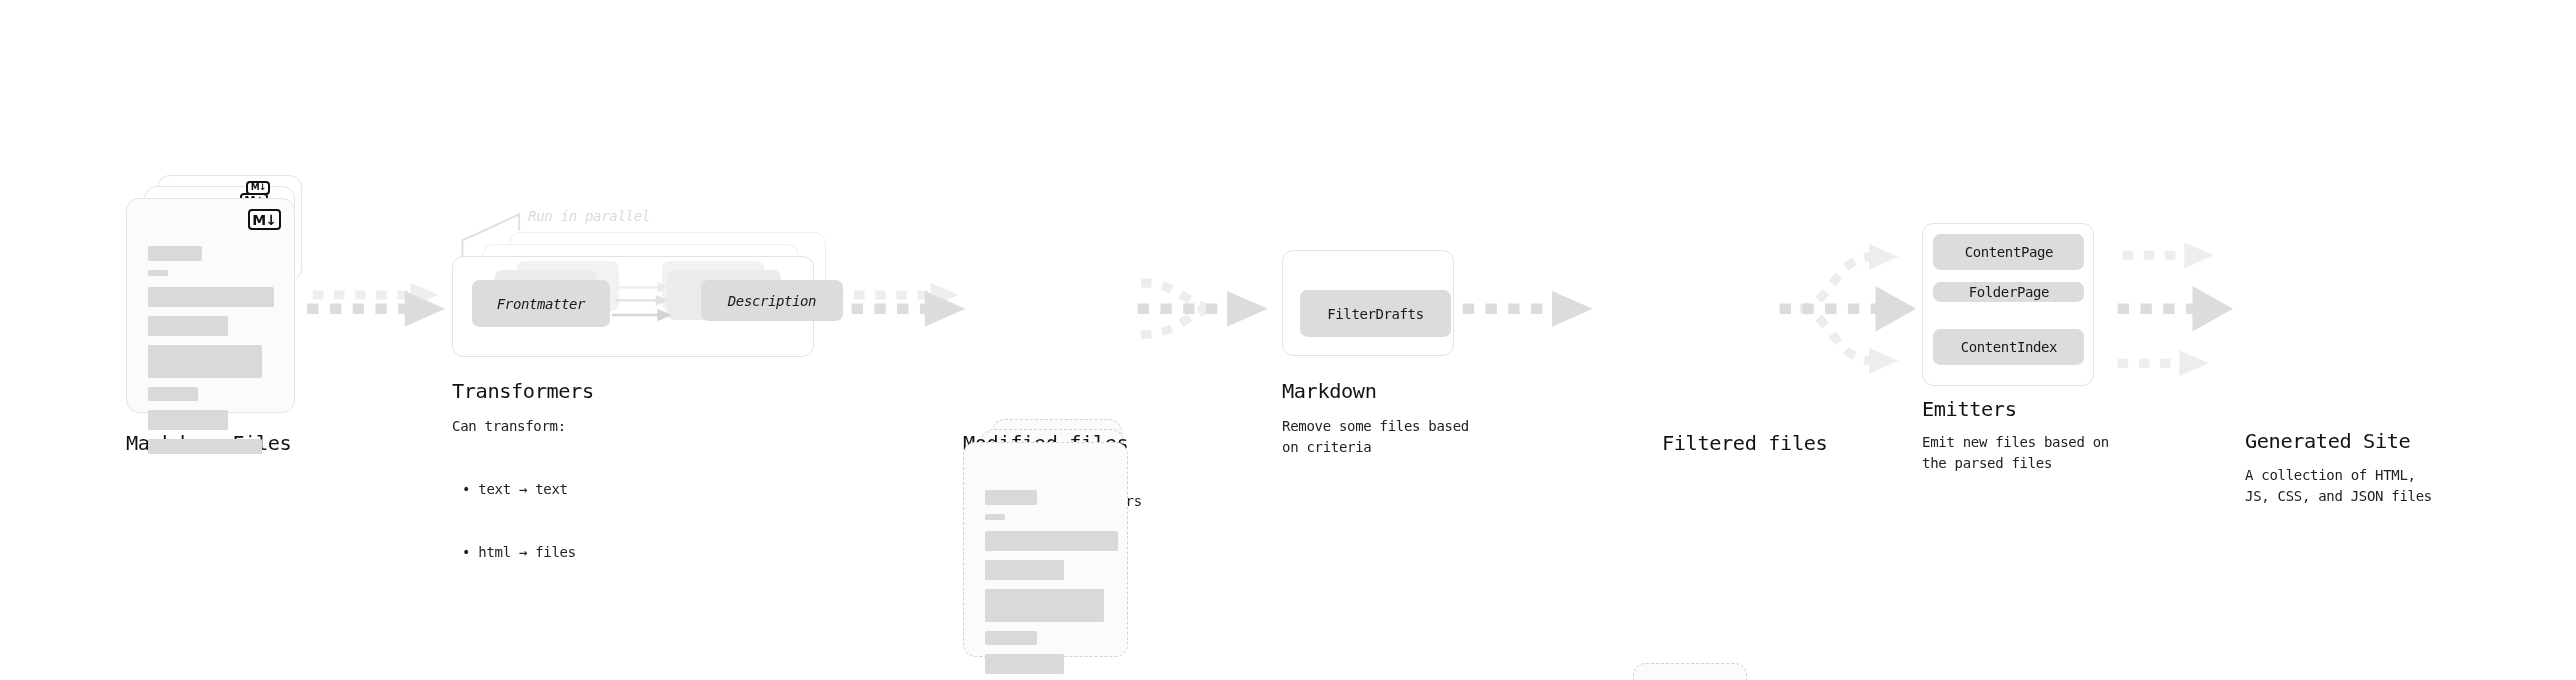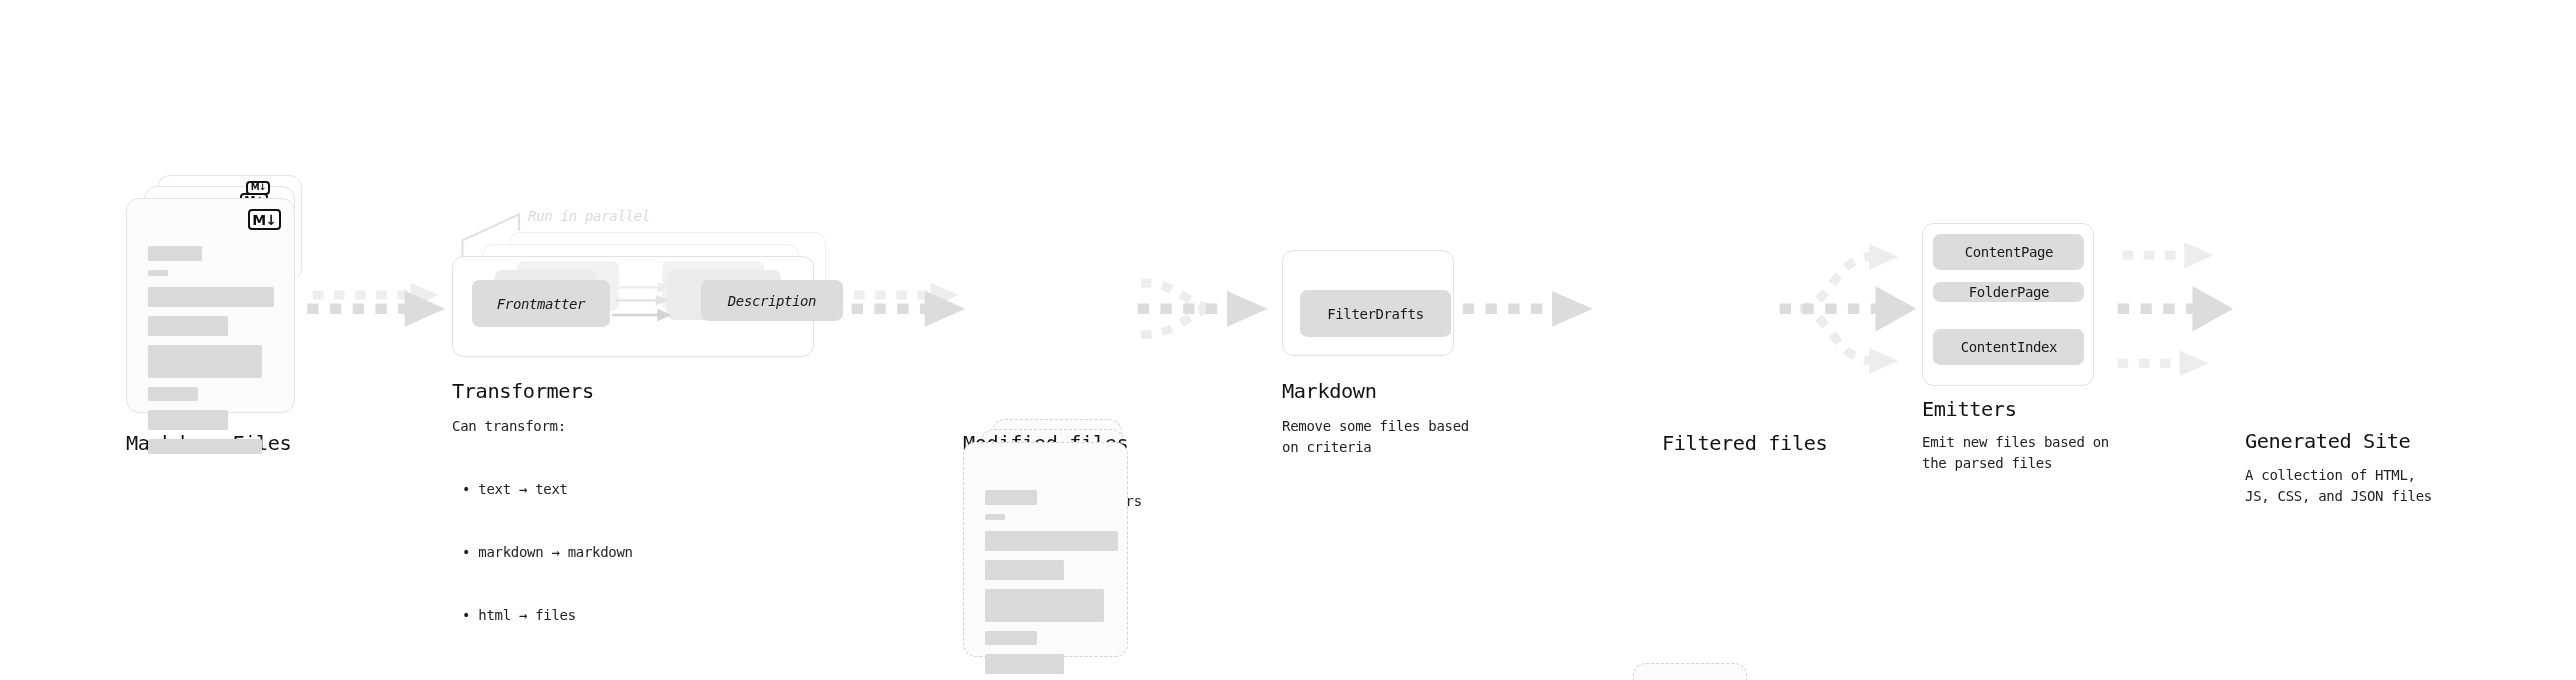--- a/index.html
+++ b/index.html
@@ -192,23 +192,20 @@
       </g>
     </svg>
   </div>
   <div class="caption" style="left:452px;top:379px;">Transformers</div>
   <div class="subcaption" style="left:452px;top:416px;">Can transform:</div>
   <div class="subcaption" style="left:462px;top:437px;">
     <div>
       • <span>text → text</span>
     </div>
     <div>
-      • <span>markdown → markdown</span>
-    </div>
-    <div>
       • <span>html → files</span>
     </div>
   </div>
 
   <div class="node cardstack" style="left:963px;top:175px;width:187px;height:244px;">
     <div class="card dashed" style="left:29px;top:0px;width:130px;height:98px;"></div>
     <div class="card dashed" style="left:18px;top:9.8px;width:143px;height:106px;"></div>
     <div class="card dashed front" style="left:0px;top:23px;width:165px;height:215px;">
       <div class="bars">
         <div class="bar" style="width:52px;height:14.6px;"></div>

